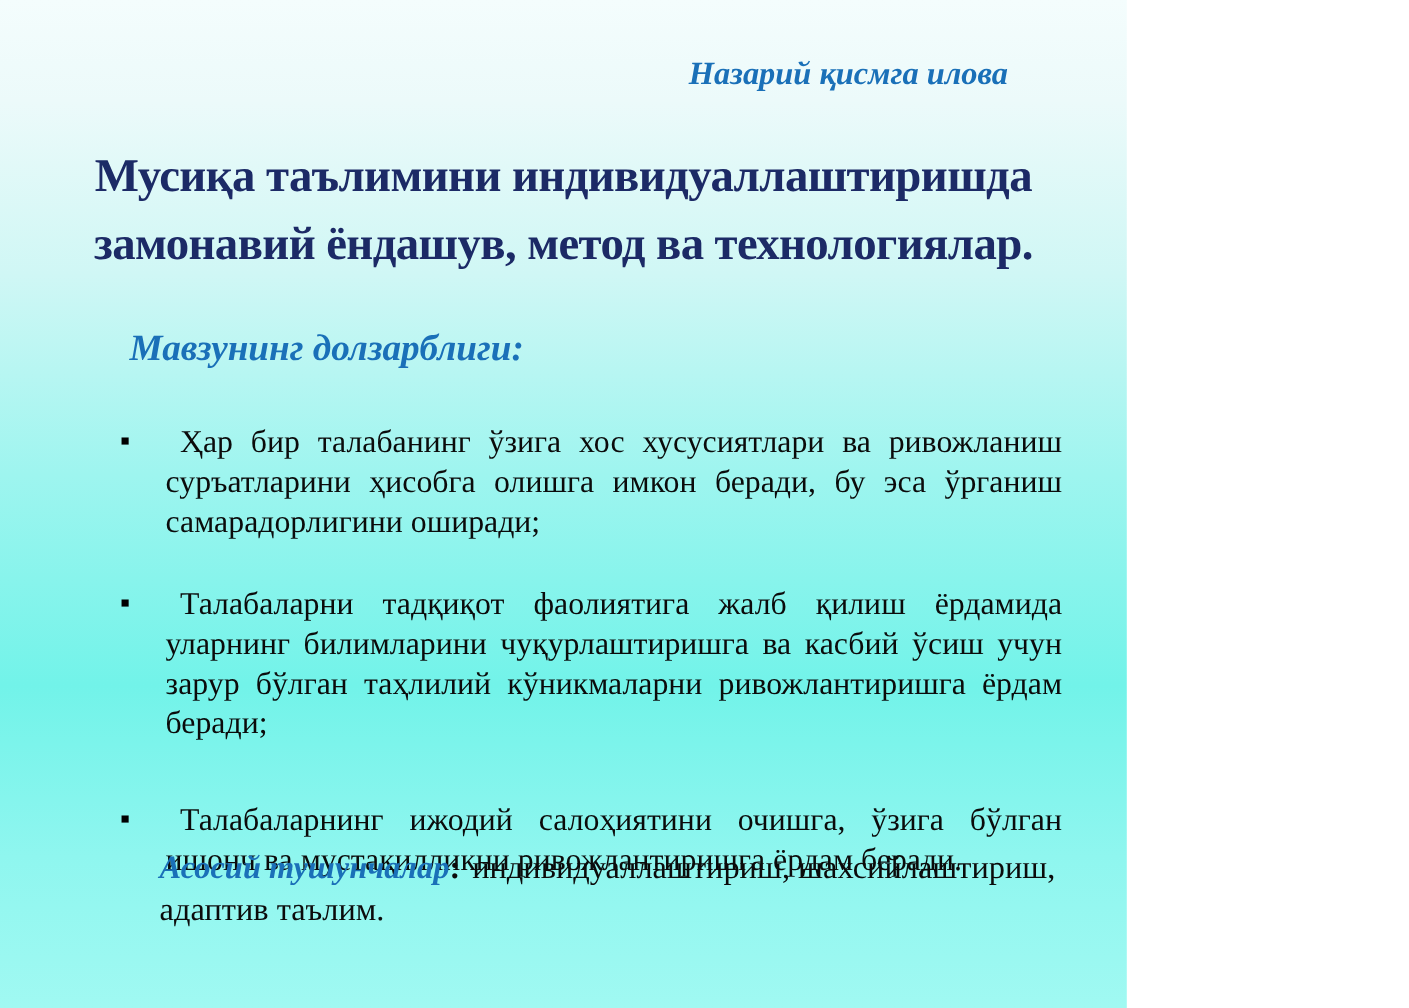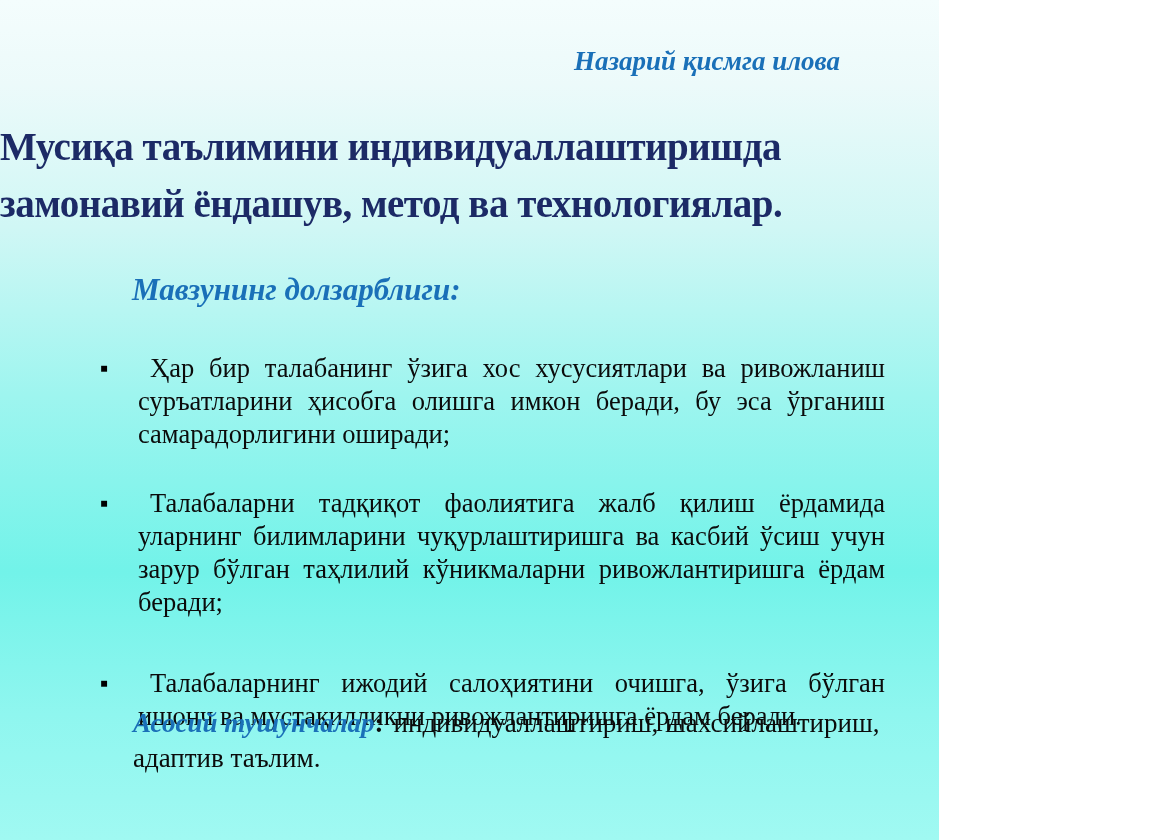--- a/index.html
+++ b/index.html
@@ -30,31 +30,31 @@
     font-style: italic;
     color: #1a70b8;
   }
   .title {
     position: absolute;
     top: 118px;
     left: 0;
     right: 0;
     margin: 0 auto;
     max-width: 1000px;
-    text-align: left;
+    text-align: center;
     font-size: 39px;
     line-height: 57px;
     font-weight: bold;
     color: #1c2a66;
     letter-spacing: -0.5px;
   }
   .heading {
     position: absolute;
     top: 272px;
-    left: 132px;
+    left: 108px;
     margin: 0;
     font-size: 31px;
     font-weight: bold;
     font-style: italic;
     color: #1a70b8;
   }
   .bullets {
     position: absolute;
     top: 352px;
     left: 100px;

